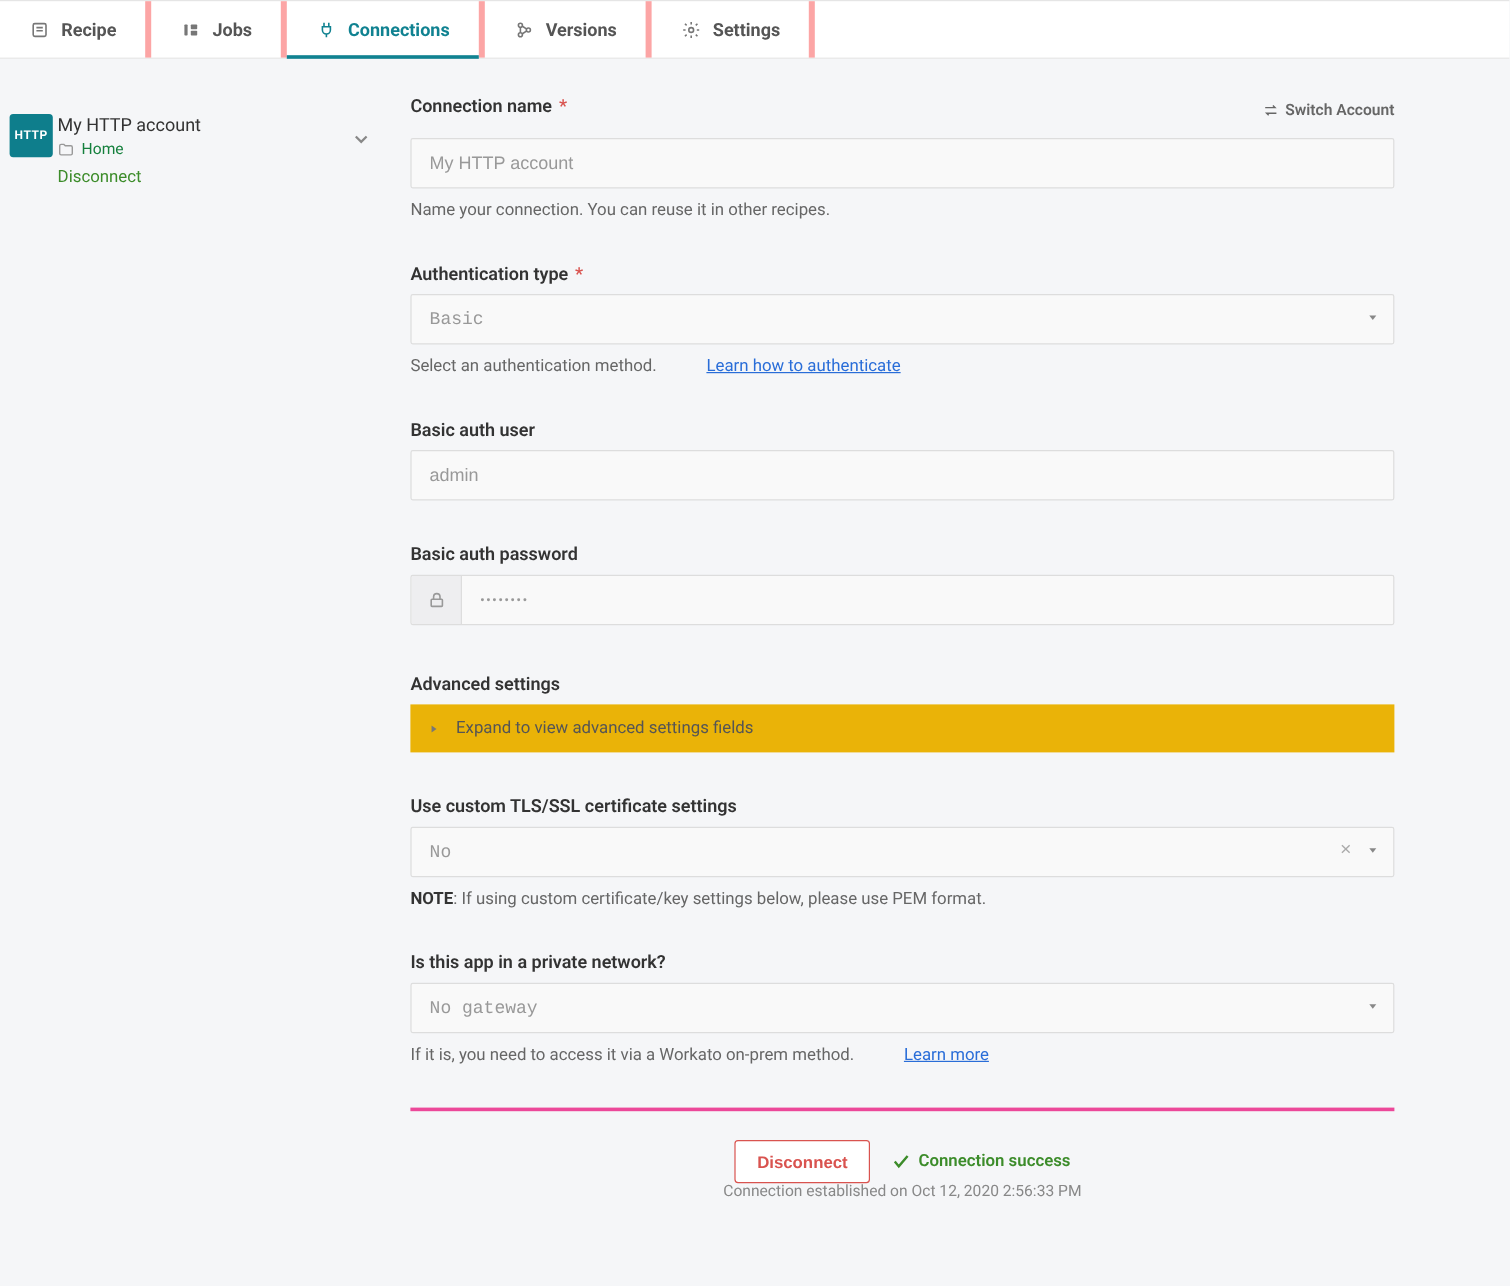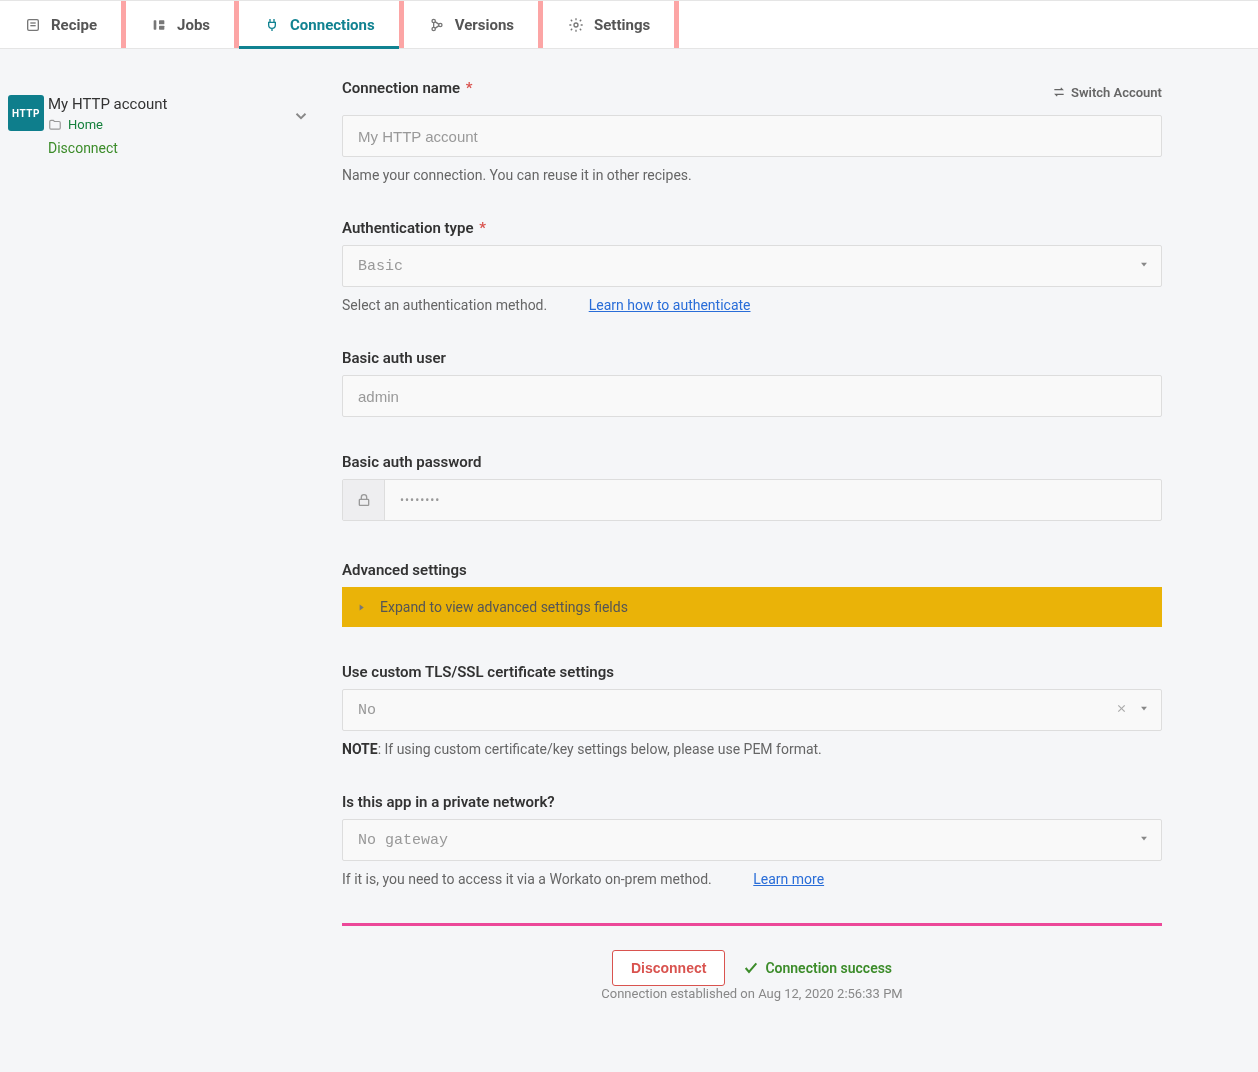--- a/index.html
+++ b/index.html
@@ -439,17 +439,17 @@
     <div class="footer-row">
       <div class="footer-left">
         <button class="btn-disconnect">Disconnect</button>
         <div class="conn-success">
           <svg width="16" height="16" viewBox="0 0 24 24" fill="none" stroke="#3c8c2a" stroke-width="3">
               <polyline points="4 12 9 18 20 5"></polyline>
             </svg>
           <span>Connection success</span>
         </div>
       </div>
-      <div class="timestamp">Connection established on Aug 12, 2020 2:56:33 PM</div>
+      <div class="timestamp">Connection established on Oct 12, 2020 2:56:33 PM</div>
     </div>
 
   </div>
 </div>
 
 </body></html>

